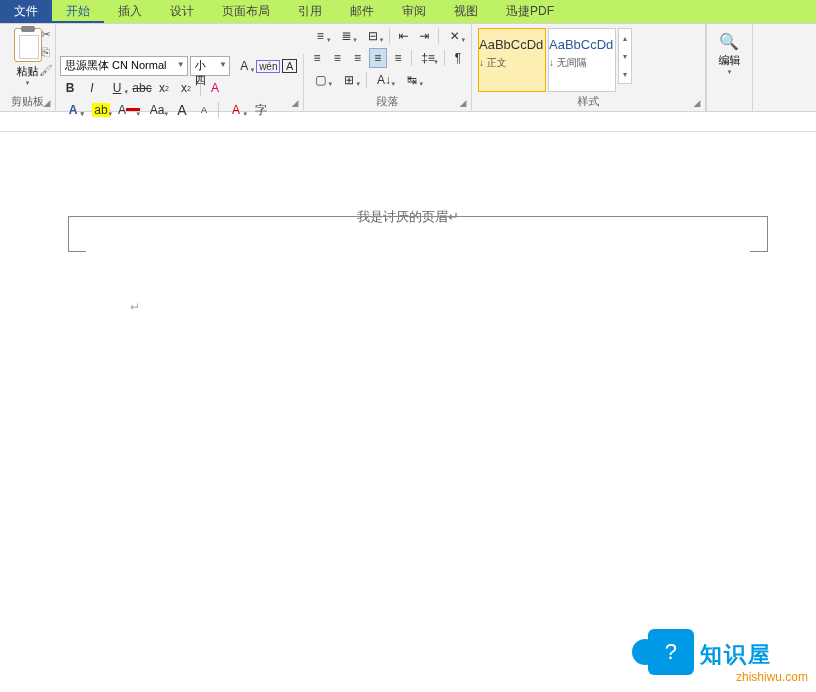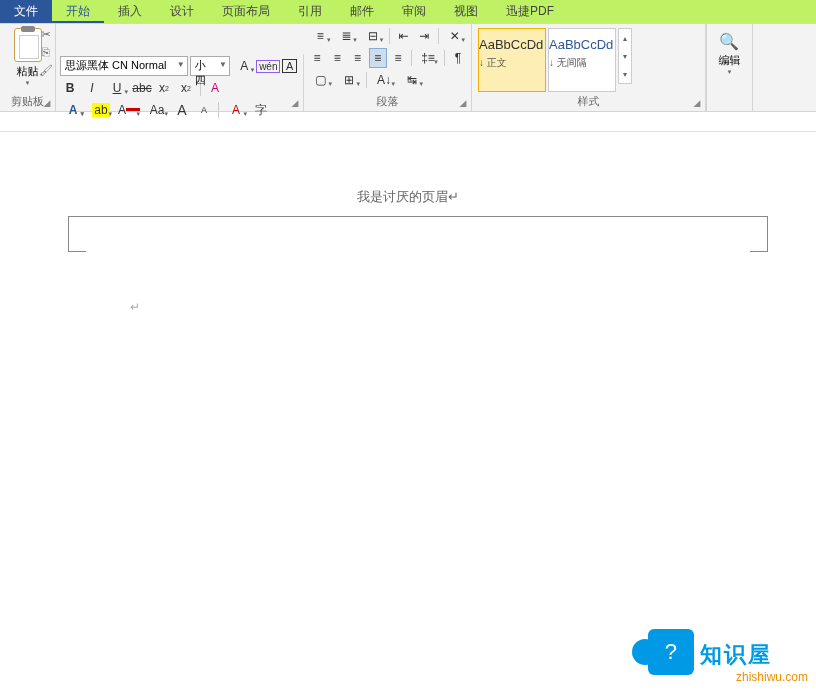--- a/index.html
+++ b/index.html
@@ -58,21 +58,21 @@
 .find-icon { font-size:16px; padding:6px 0 2px 0; color:#444; }
 
 
 .ruler { height: 20px; background: #fff; border-bottom: 1px solid #e0e0e0; }
 
 
 .doc-area { background: #fff; position: relative; height: 560px; }
 .page-header-line { position: absolute; top: 84px; left: 68px; right: 48px; border-top: 1px solid #888; }
 .hdr-tab-l { position:absolute; top:84px; left:68px; width:18px; height:36px; border-left:1px solid #888; border-bottom:1px solid #888; }
 .hdr-tab-r { position:absolute; top:84px; right:48px; width:18px; height:36px; border-right:1px solid #888; border-bottom:1px solid #888; }
-.header-text { position: absolute; top: 56px; left: 0; right: 0; text-align: center; font-size: 13px; color: #666; }
+.header-text { position: absolute; top: 76px; left: 0; right: 0; text-align: center; font-size: 13px; color: #666; }
 .para-mark { position: absolute; top: 168px; left: 130px; font-size: 12px; color: #aaa; }
 
 
 .watermark { position: absolute; bottom: 8px; right: 8px; display:flex; align-items:center; gap:6px; }
 .wm-badge { width:46px; height:46px; background:#0099e5; border-radius:6px; display:flex; align-items:center; justify-content:center; color:#fff; font-size:22px; position:relative; }
 .wm-badge::before { content:""; position:absolute; left:-16px; top:10px; width:26px; height:26px; background:#0099e5; border-radius:50%; }
 .wm-text { color:#0099e5; }
 .wm-main { font-size:22px; font-weight:bold; letter-spacing:2px;margin-top:20px; }
 .wm-sub { font-size:12px; color:#f09000;margin-left:36px; }
 

